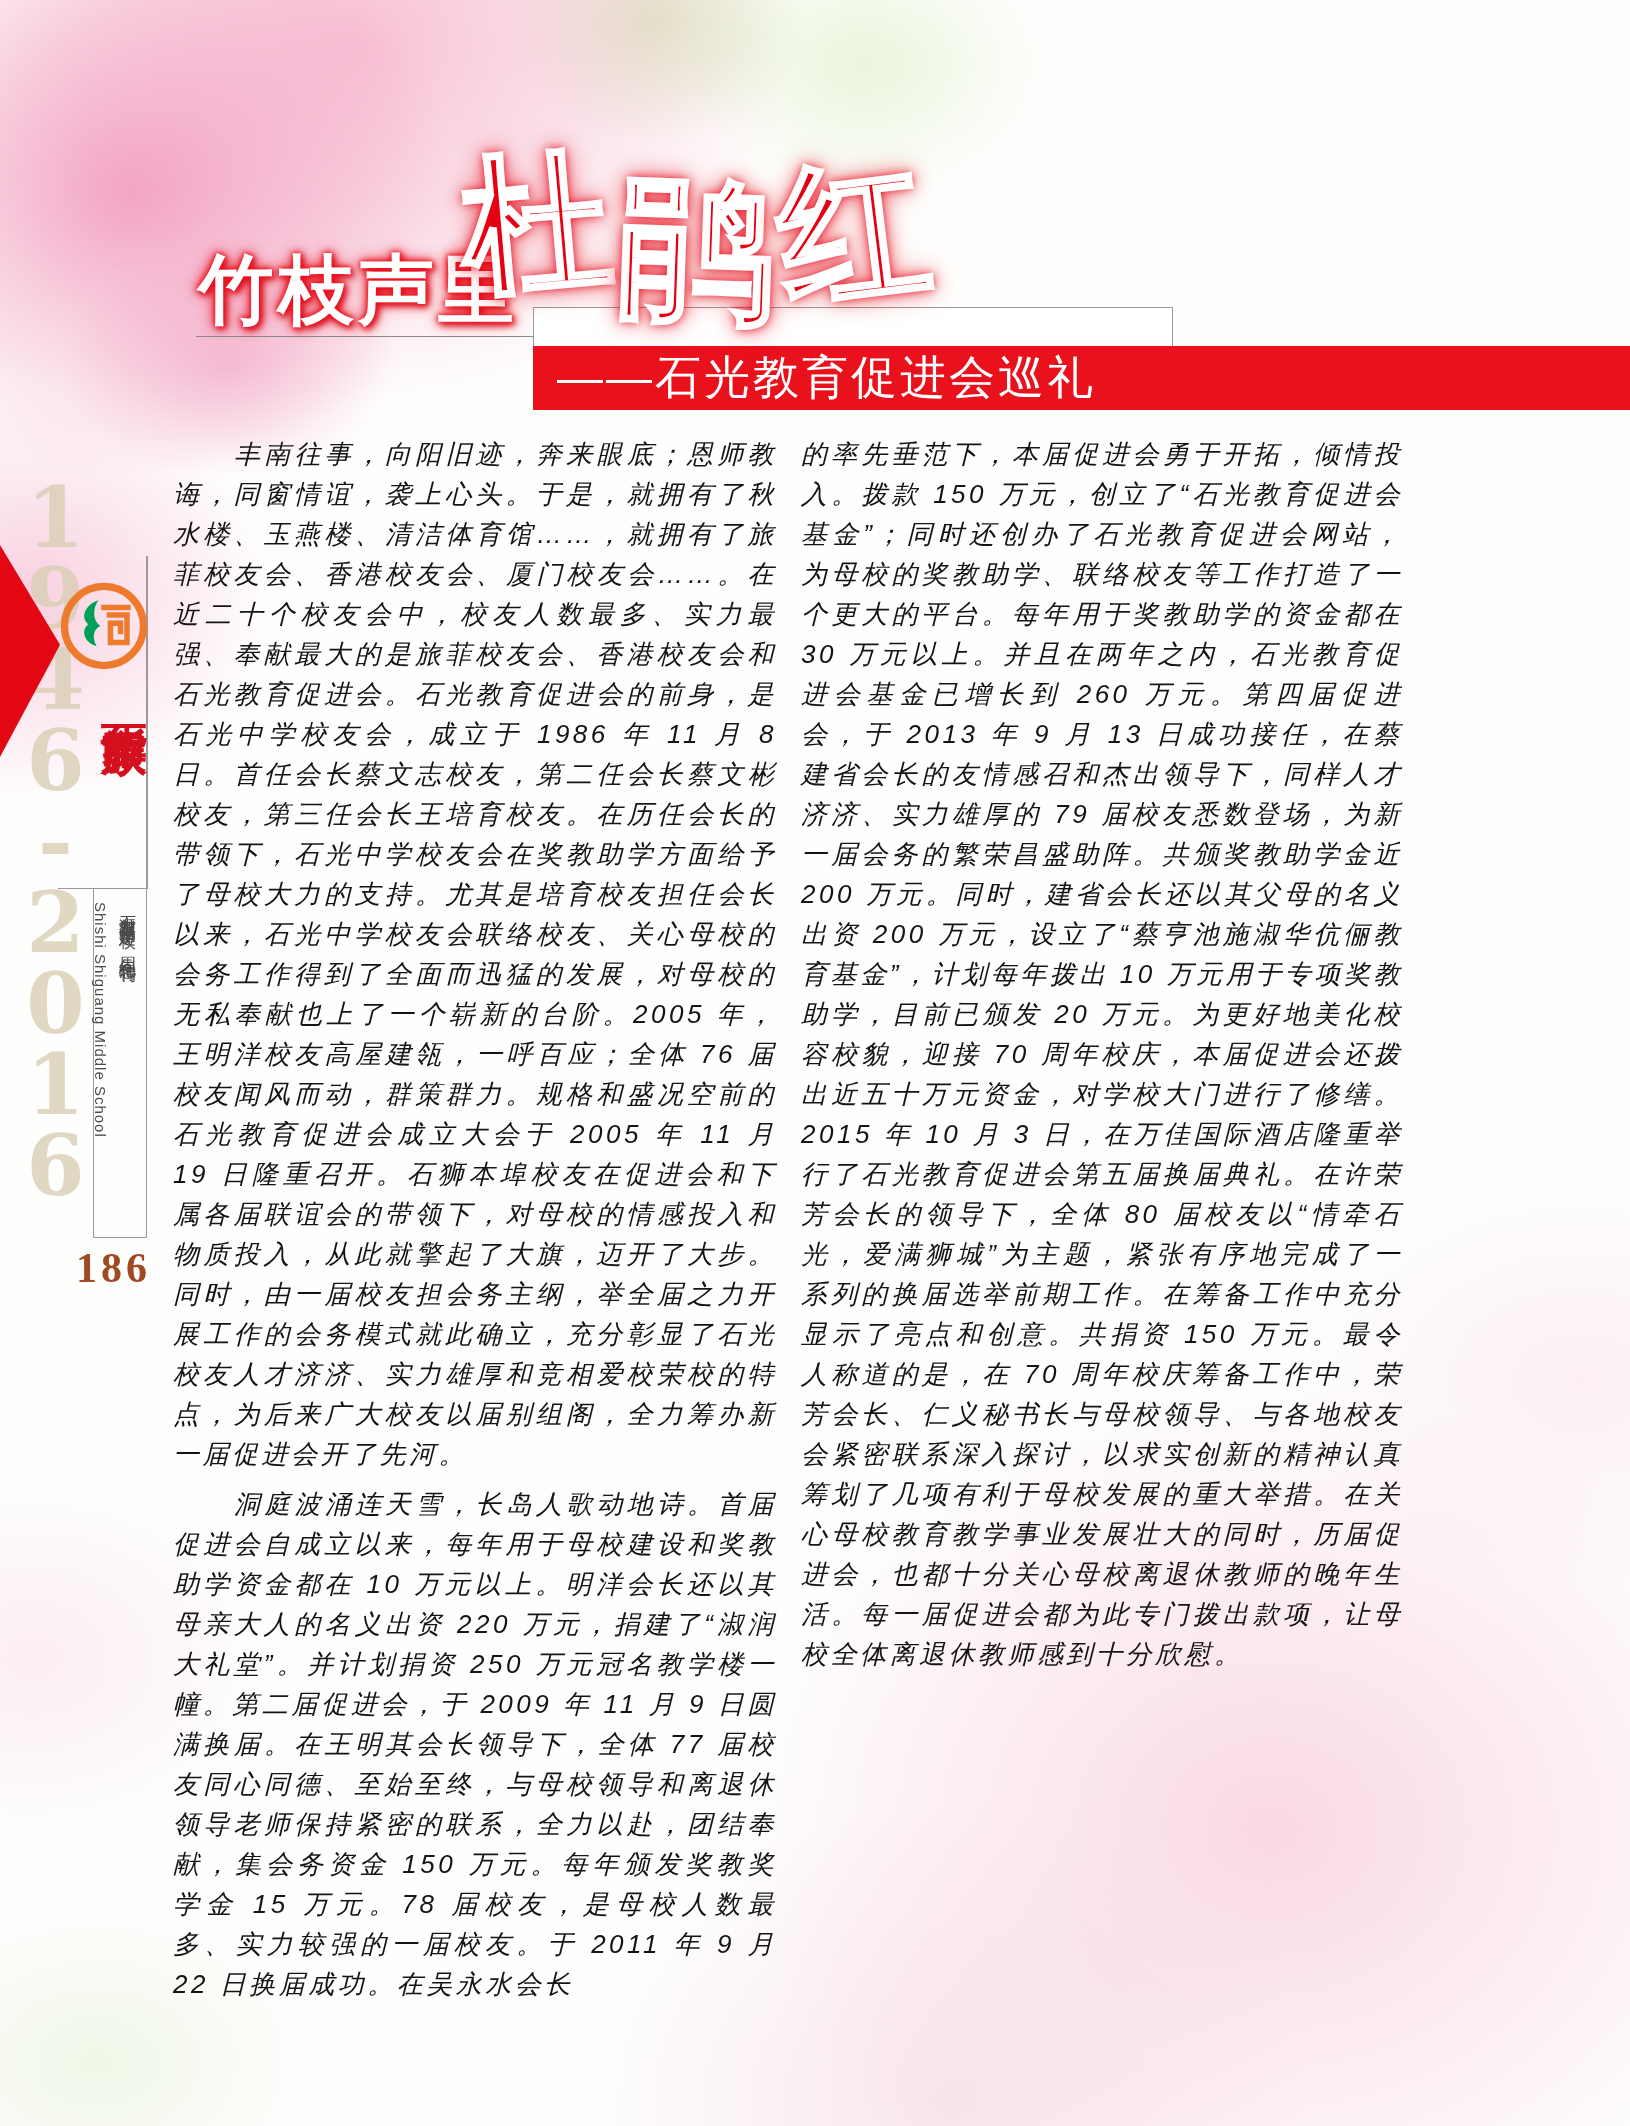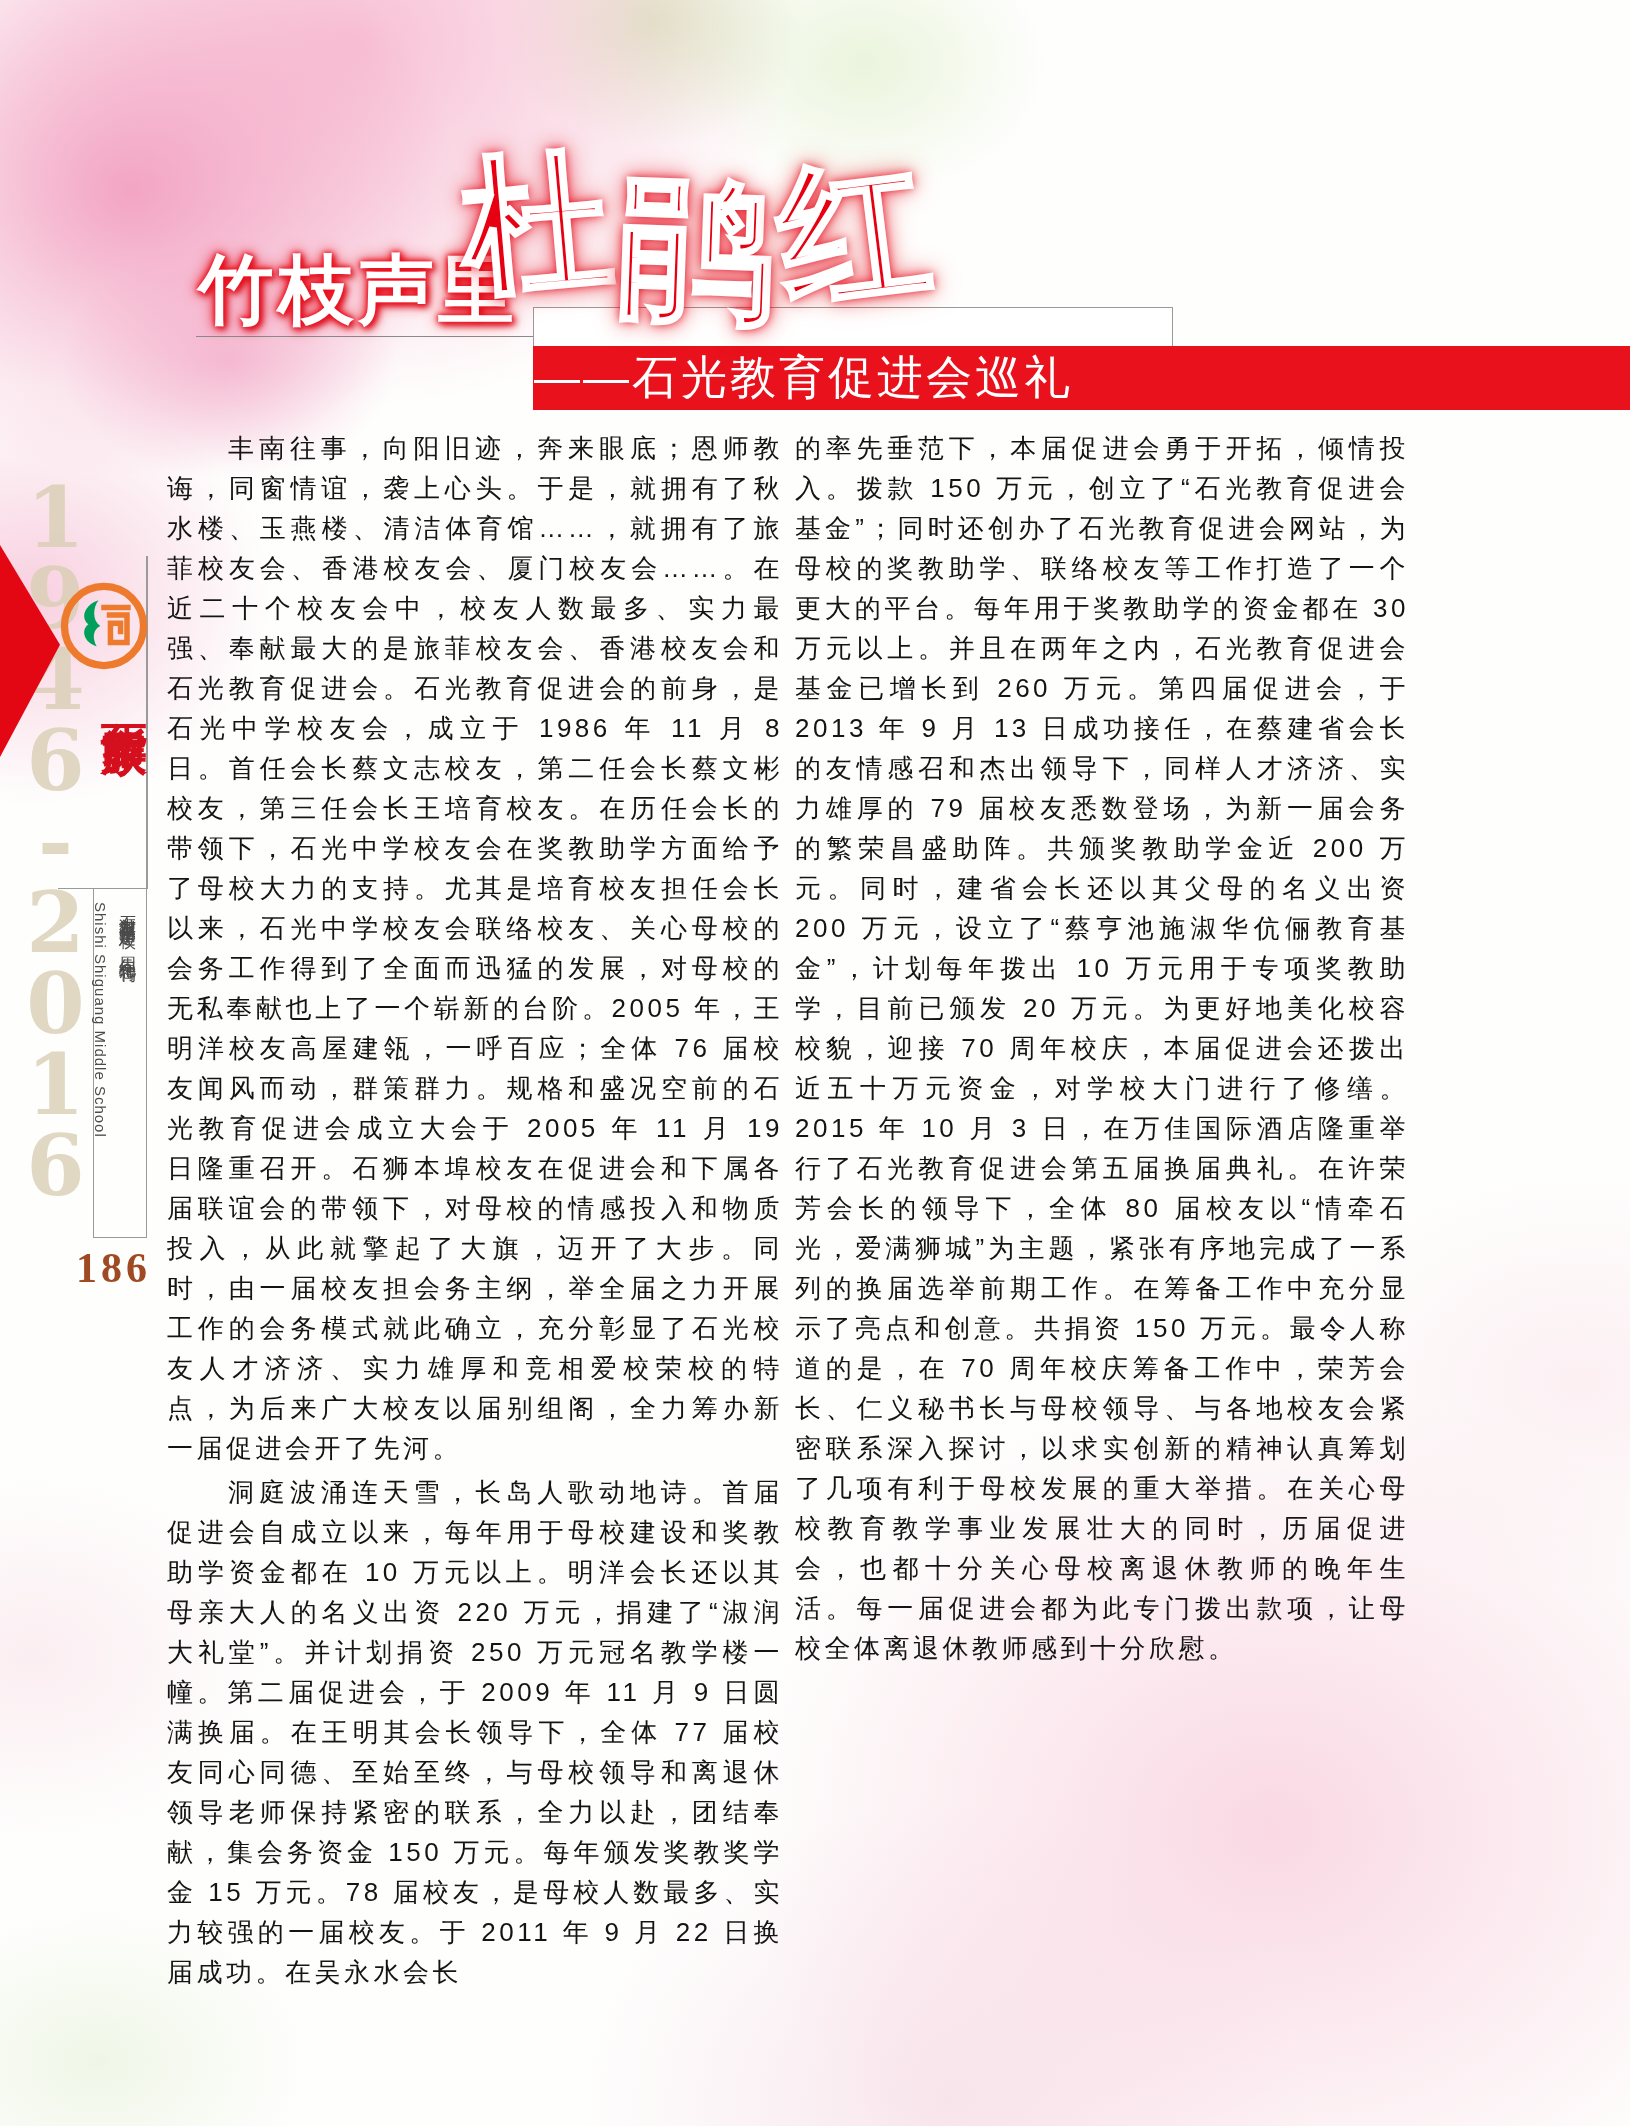--- a/index.html
+++ b/index.html
@@ -84,31 +84,31 @@
   .title-main .c1{transform:translateY(28px) rotate(2deg);font-size:156px;}
   .title-main .c2{transform:translateY(8px) rotate(-7deg);}
   .title-rule{position:absolute;left:196px;top:336px;width:337px;height:1px;background:#8a8a8a;z-index:4;}
   .notch{
     position:absolute;left:533px;top:307px;width:640px;height:39px;z-index:4;
     background:#ffffff;border:1px solid #9a9a9a;border-bottom:none;box-sizing:border-box;
   }
   .banner{
     position:absolute;left:533px;top:346px;width:1097px;height:64px;z-index:5;
     background:#e8111c;color:#ffffff;display:flex;align-items:center;
-    font-size:46px;font-weight:500;letter-spacing:3px;padding-left:1px;box-sizing:border-box;
+    font-size:46px;font-weight:500;letter-spacing:3px;padding-left:24px;box-sizing:border-box;
     white-space:nowrap;
   }
 
   
   .col{position:absolute;top:424px;z-index:5;color:#141414;}
   .col-left{left:163px;width:624px;}
   .col-right{left:791px;width:622px;}
   .col p{
-    margin:4px;font-size:26px;line-height:40px;letter-spacing:3.5px;
-    text-align:justify;text-justify:inter-character;
+    margin:10px;font-size:26px;line-height:40px;letter-spacing:3.5px;
+    text-align:justify;text-justify:inter-character;font-style:italic;
   }
   .col p.indent{text-indent:2.35em;}
 </style>
 </head>
 <body>
 
 <div class="bg"></div>
 
 <div class="watermark">1946-2016</div>
 <div class="red-diamond"></div>

